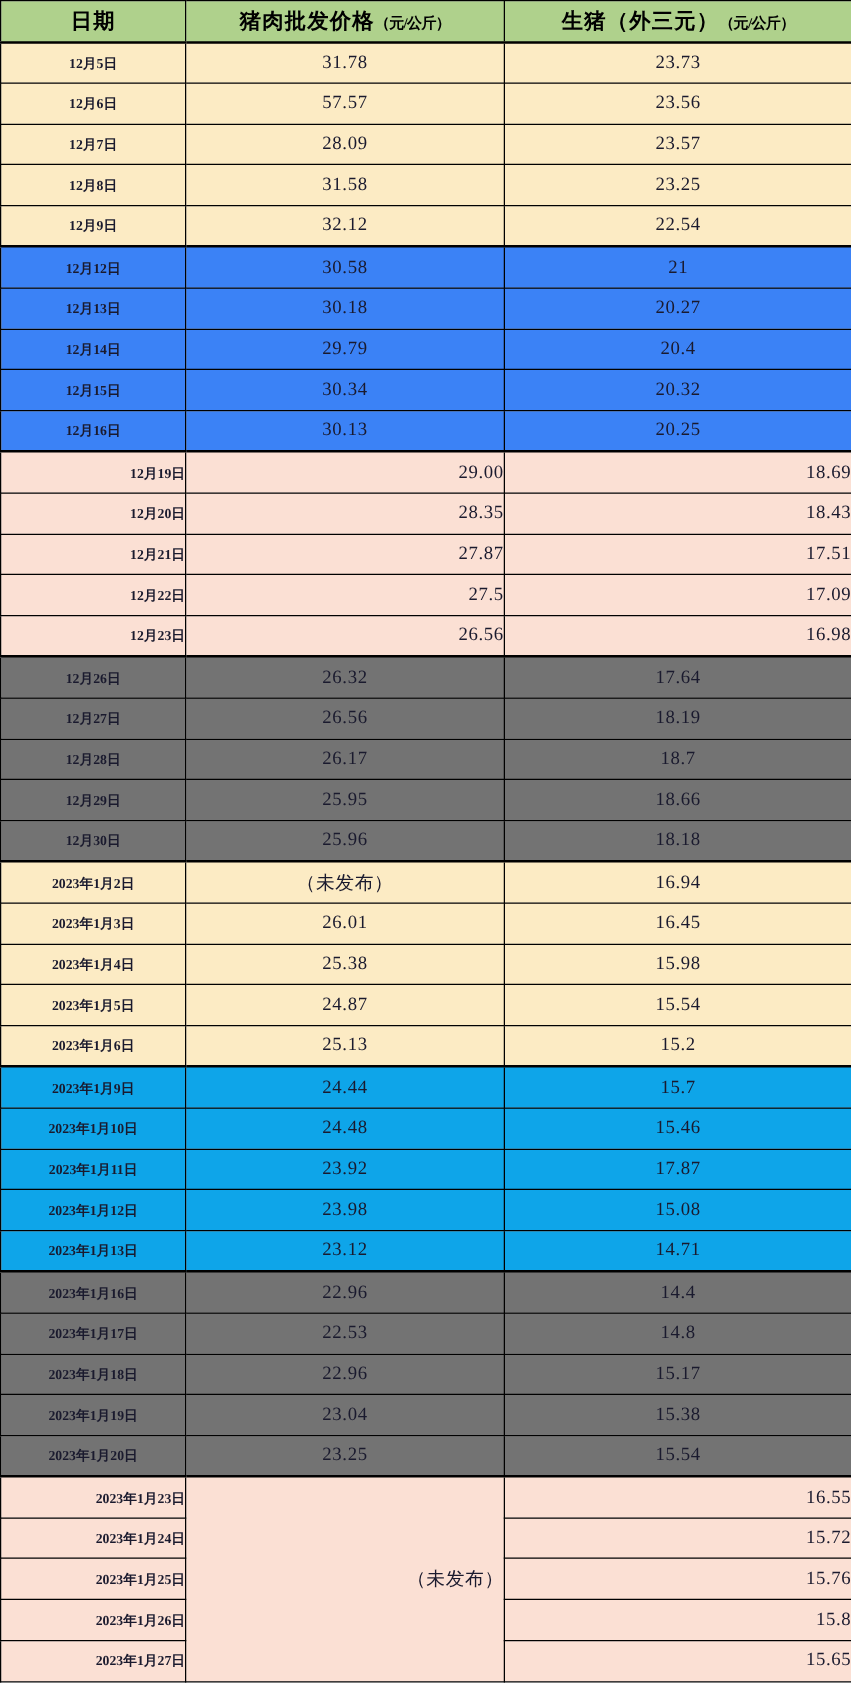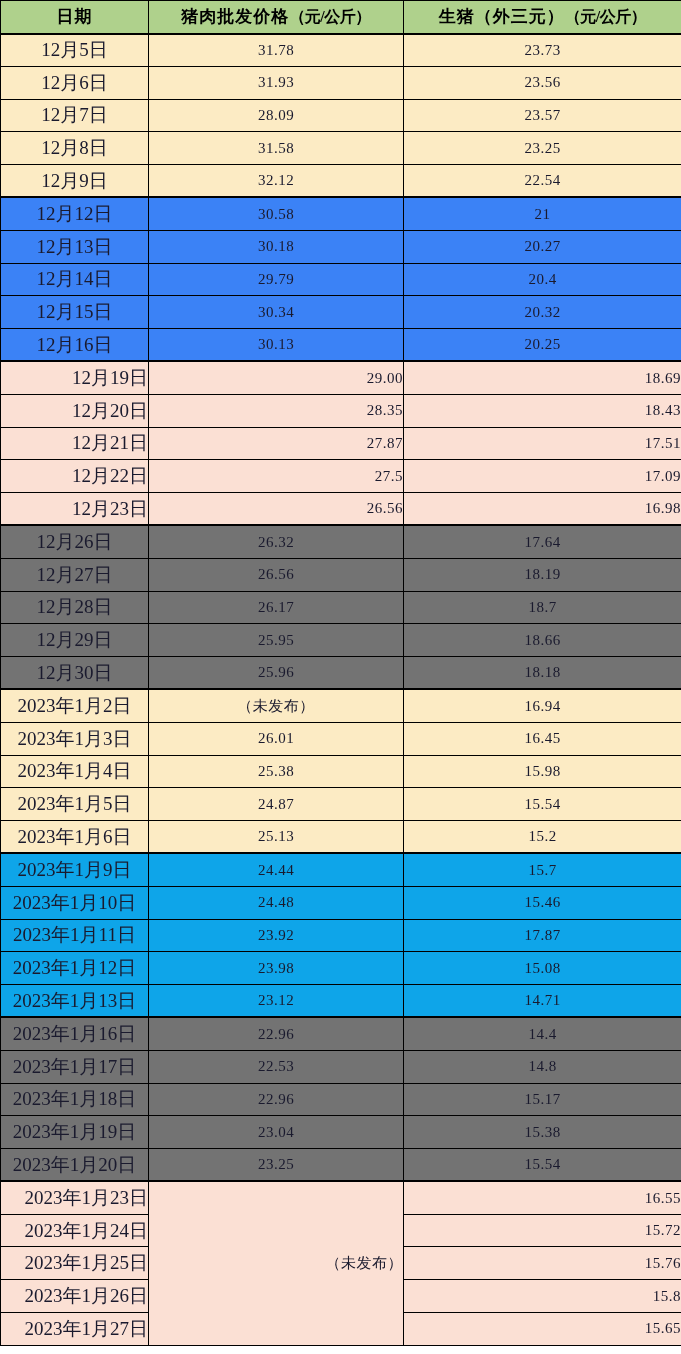--- a/index.html
+++ b/index.html
@@ -33,37 +33,38 @@
 
   thead th {
     height: 33px;
     background: #afd18c;
     font-weight: bold;
     font-size: 17px;
     color: #000000;
     white-space: nowrap;
   }
   thead th .unit {
-    font-size: 16px;
+    font-size: 12px;
     font-weight: bold;
     letter-spacing: -0.5px;
   }
   thead th .hdr-main {
     letter-spacing: 1px;
   }
 
   tbody td {
     height: 32.8px;
     font-size: 15px;
     color: #1a1a2e;
     letter-spacing: 0.5px;
   }
   tbody td.date-cell {
-    font-size: 19px;
+    font-size: 11px;
     letter-spacing: 0px;
+    font-weight: bold;
   }
   tbody td.merged-cell {
     font-size: 15px;
   }
 
   
   tr.g-cream  td { background: #fcebc4; }
   tr.g-blue   td { background: #3b82f6; }
   tr.g-pink   td { background: #fbe0d4; text-align: right; }
   tr.g-green  td { background: #737373; }
@@ -96,21 +97,21 @@
     </tr>
   </thead>
   <tbody id="table-body">
       <tr class="g-cream group-start">
         <td class="date-cell">12月5日</td>
         <td>31.78</td>
         <td>23.73</td>
       </tr>
       <tr class="g-cream">
         <td class="date-cell">12月6日</td>
-        <td>31.93</td>
+        <td>57.57</td>
         <td>23.56</td>
       </tr>
       <tr class="g-cream">
         <td class="date-cell">12月7日</td>
         <td>28.09</td>
         <td>23.57</td>
       </tr>
       <tr class="g-cream">
         <td class="date-cell">12月8日</td>
         <td>31.58</td>

